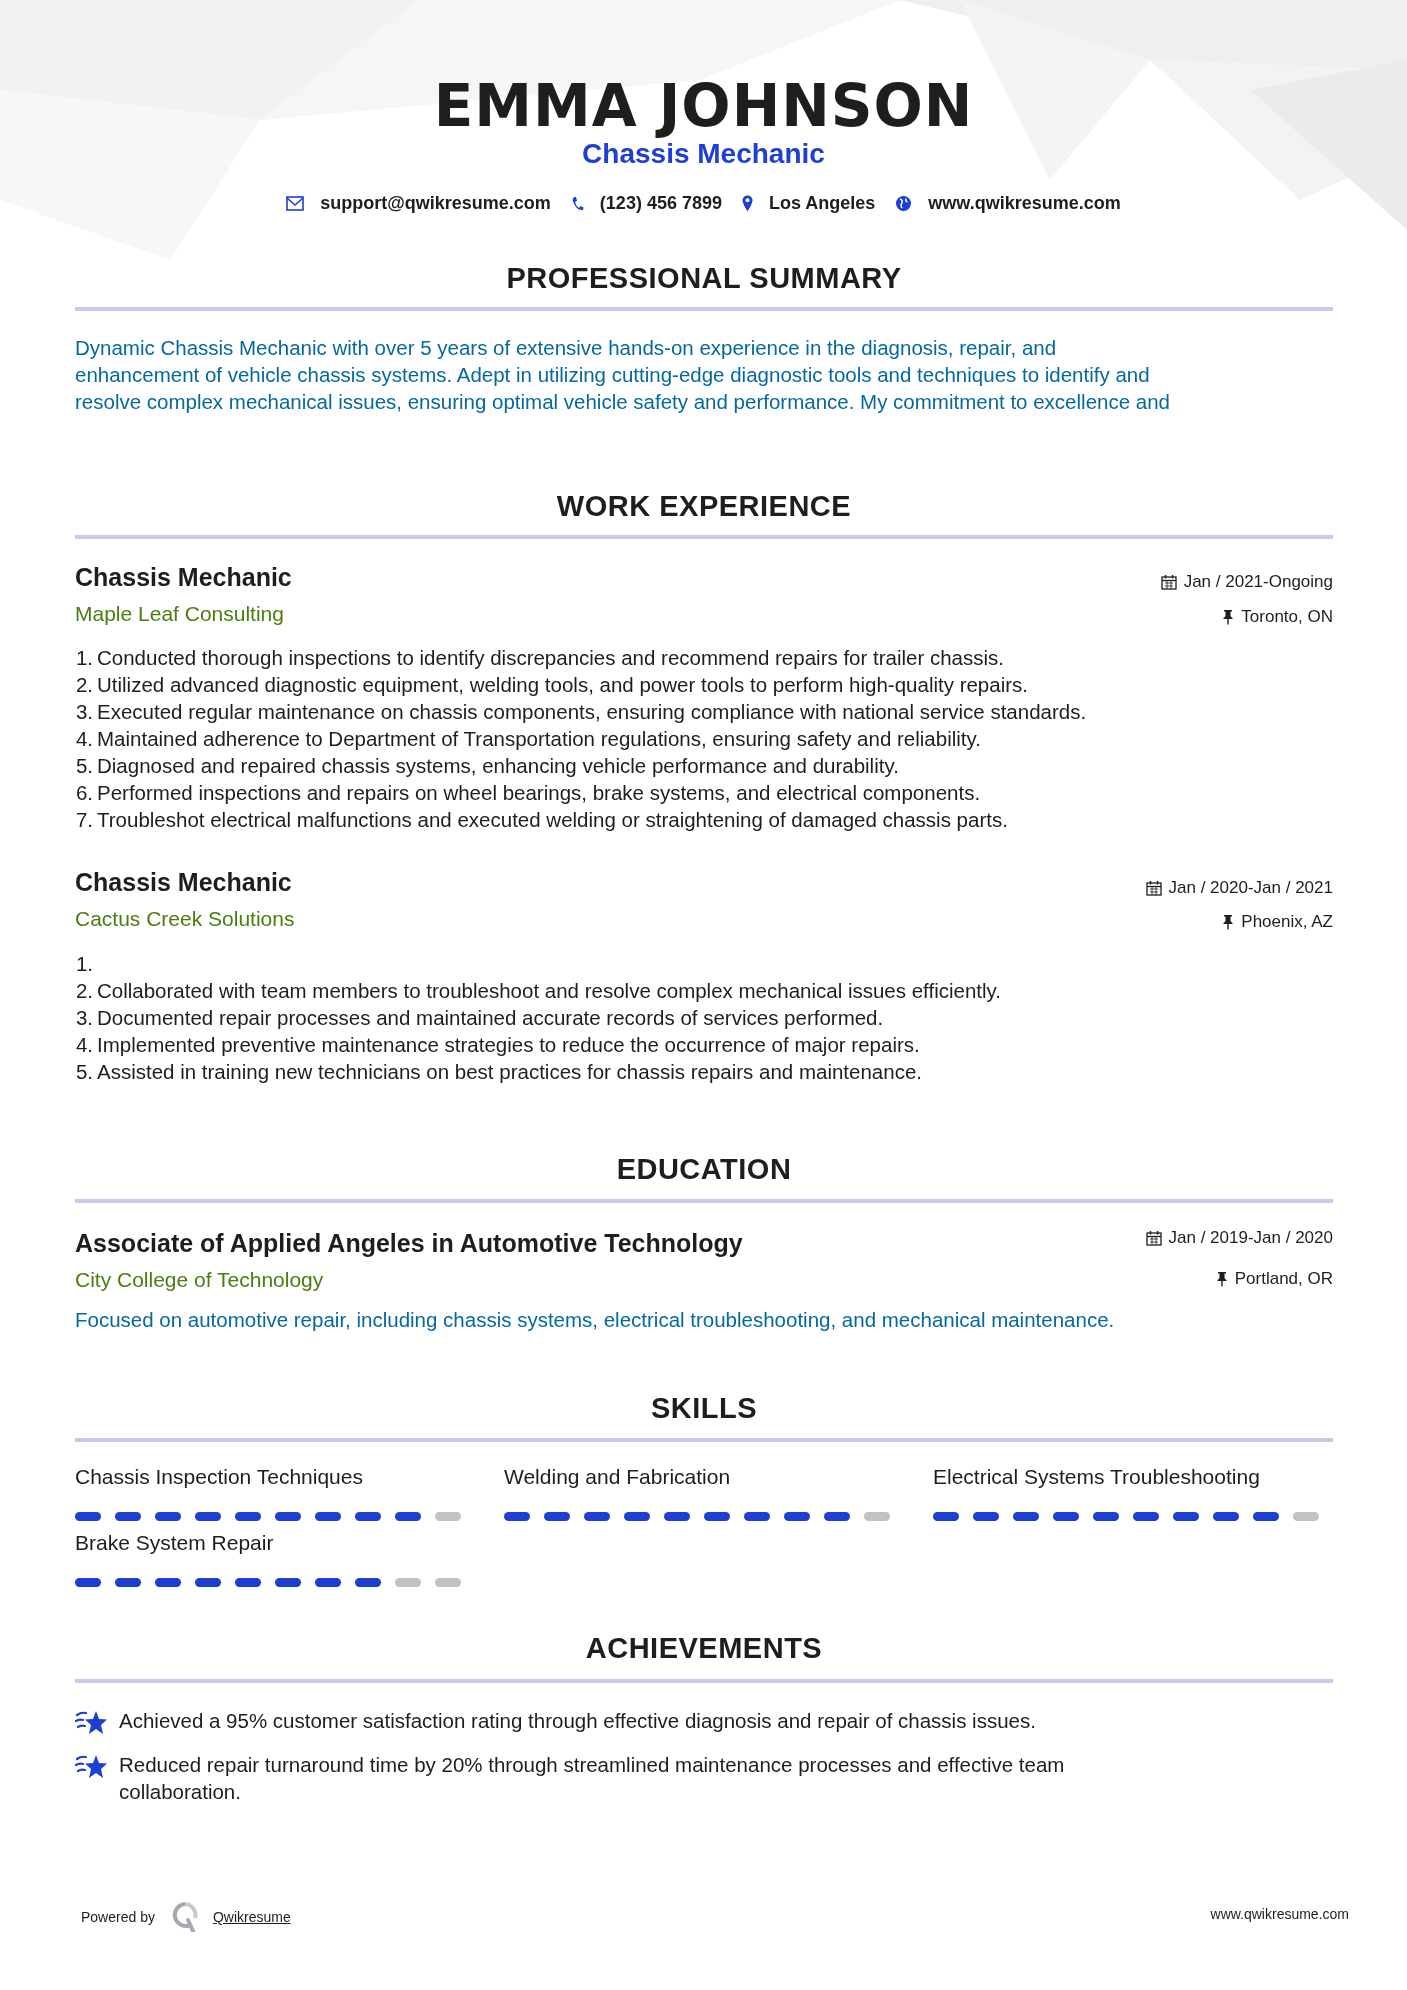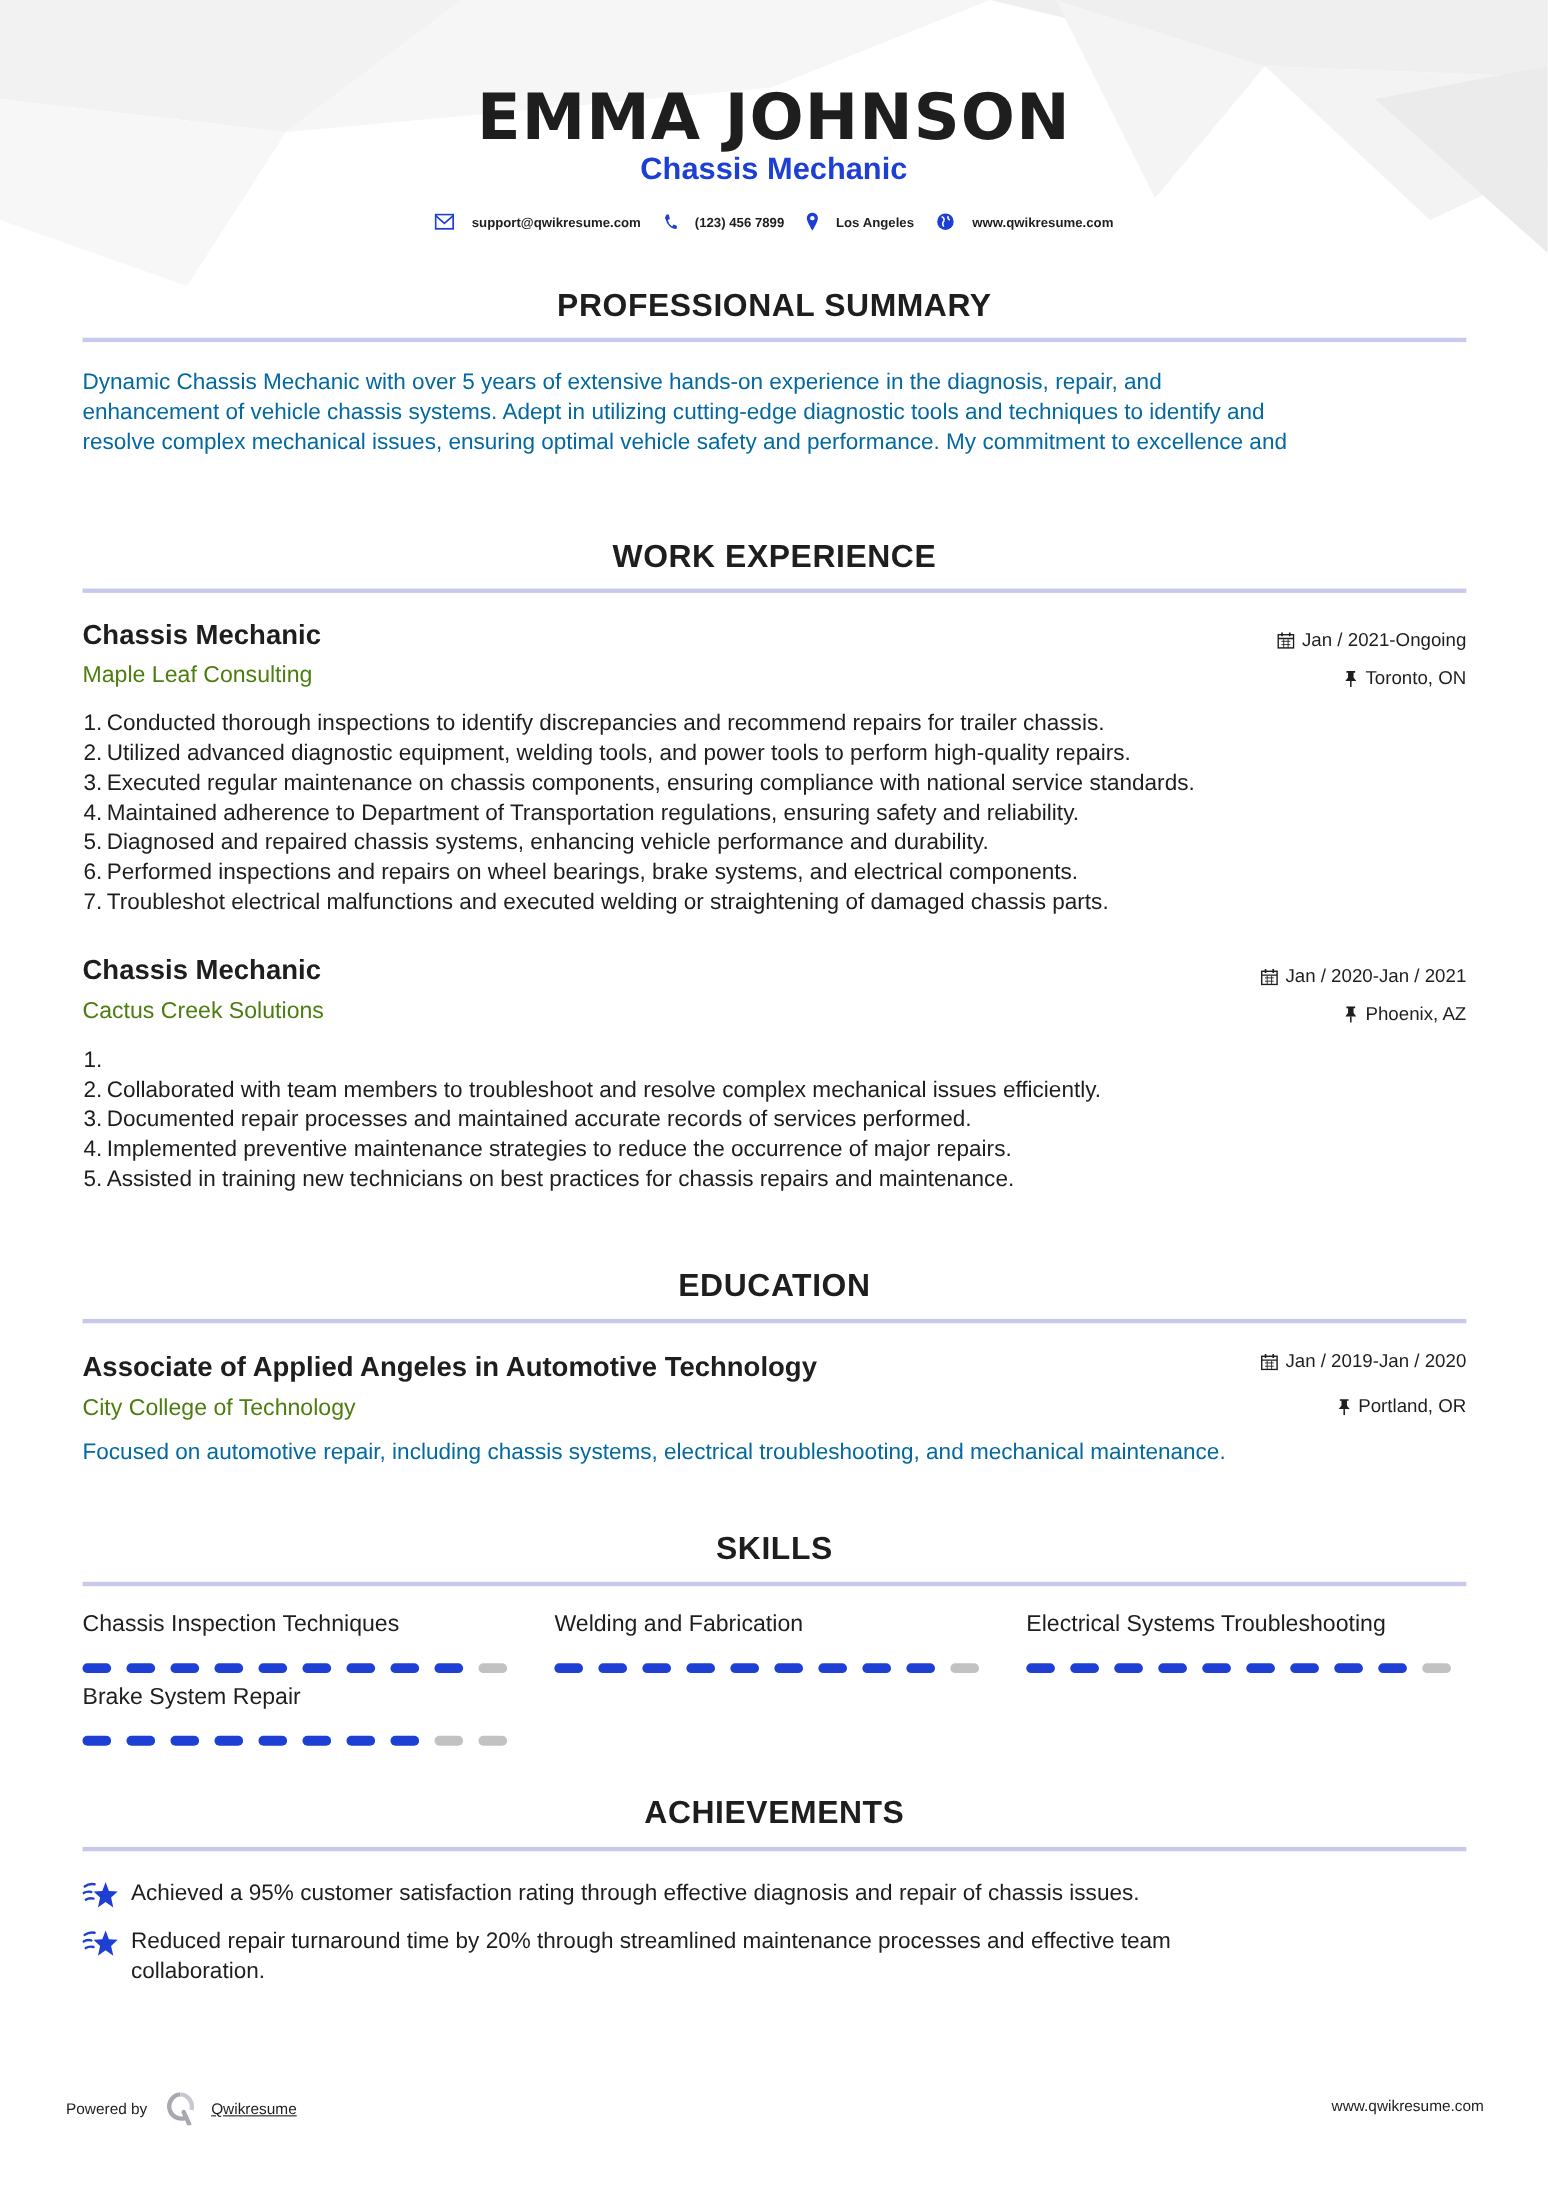--- a/index.html
+++ b/index.html
@@ -4,21 +4,21 @@
 <style>
   * { box-sizing: border-box; margin: 0; padding: 0; }
   html, body { width: 1407px; height: 1990px; background: #ffffff; }
   body { font-family: "Liberation Sans", sans-serif; color: #1e1e1e; position: relative; overflow: hidden; }
 
   .bg-geo { position: absolute; left: 0; top: 0; width: 1407px; height: 260px; pointer-events: none; }
 
   .header { position: absolute; left: 0; top: 0; width: 1407px; text-align: center; }
   .name { position: absolute; top: 72px; left: 0; width: 100%; text-align: center; font-size: 58px; font-weight: 700; letter-spacing: 1px; color: #1e1e1e; font-family: "DejaVu Sans", sans-serif; }
   .role { position: absolute; top: 138px; left: 0; width: 100%; text-align: center; font-size: 28px; font-weight: 700; color: #1d3fd3; }
-  .contacts { position: absolute; top: 193px; left: 0; width: 100%; display: flex; justify-content: center; align-items: center; gap: 0; font-size: 12px; font-weight: 700; color: #1e1e1e; }
+  .contacts { position: absolute; top: 193px; left: 0; width: 100%; display: flex; justify-content: center; align-items: center; gap: 0; font-size: 18px; font-weight: 700; color: #1e1e1e; }
   .contact { display: flex; align-items: center; margin: 0 10px; }
   .contact svg { margin-right: 16px; }
 
   .section-title { position: absolute; left: 75px; width: 1258px; text-align: center; font-size: 29px; font-weight: 700; color: #1e1e1e; letter-spacing: 0.5px; }
   .rule { position: absolute; left: 75px; width: 1258px; height: 4px; background: #c9c9ec; }
 
   .para { position: absolute; left: 75px; width: 1260px; font-size: 20.5px; line-height: 27px; color: #0369a1; }
 
   .job-title { position: absolute; left: 75px; font-size: 25px; font-weight: 700; color: #1e1e1e; }
   .company { position: absolute; left: 75px; font-size: 21px; color: #4d7c0f; }
@@ -32,21 +32,21 @@
   .skill { position: absolute; width: 400px; }
   .skill-label { font-size: 21px; color: #1e1e1e; height: 30px; }
   .dots { display: flex; margin-top: 17px; }
   .dot { width: 27px; height: 9px; border-radius: 5px; margin-right: 14px; background: #c2c2c2; }
   .dot.on { background: #1d3fd3; }
 
   .ach { position: absolute; left: 75px; width: 1260px; display: flex; font-size: 20.5px; line-height: 27px; color: #1e1e1e; }
   .ach svg { flex-shrink: 0; margin-right: 10px; margin-top: 2px; }
 
   .footer-left { position: absolute; left: 60px; top: 1902px; display: flex; align-items: center; font-size: 14px; color: #1e1e1e; }
-  .footer-left .powered { margin-right: 16px; }
+  .footer-left .powered { margin-right: 16px; margin-left: 21px; }
   .footer-left svg { margin-right: 14px; }
   .footer-left .brand { text-decoration: underline; text-align: center; }
   .footer-right { position: absolute; right: 58px; top: 1906px; font-size: 14px; color: #1e1e1e; }
 </style>
 </head>
 <body>
 
 <svg class="bg-geo" viewBox="0 0 1407 260" preserveAspectRatio="none">
   <polygon points="0,0 420,0 260,120 0,90" fill="#f2f2f2"></polygon>
   <polygon points="0,90 260,120 170,260 0,200" fill="#f7f7f7"></polygon>

